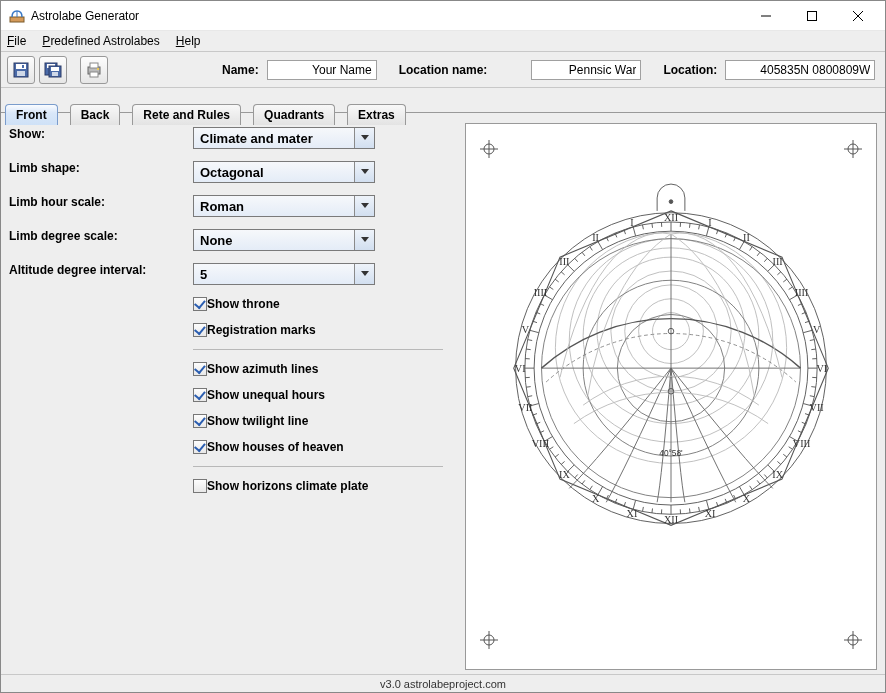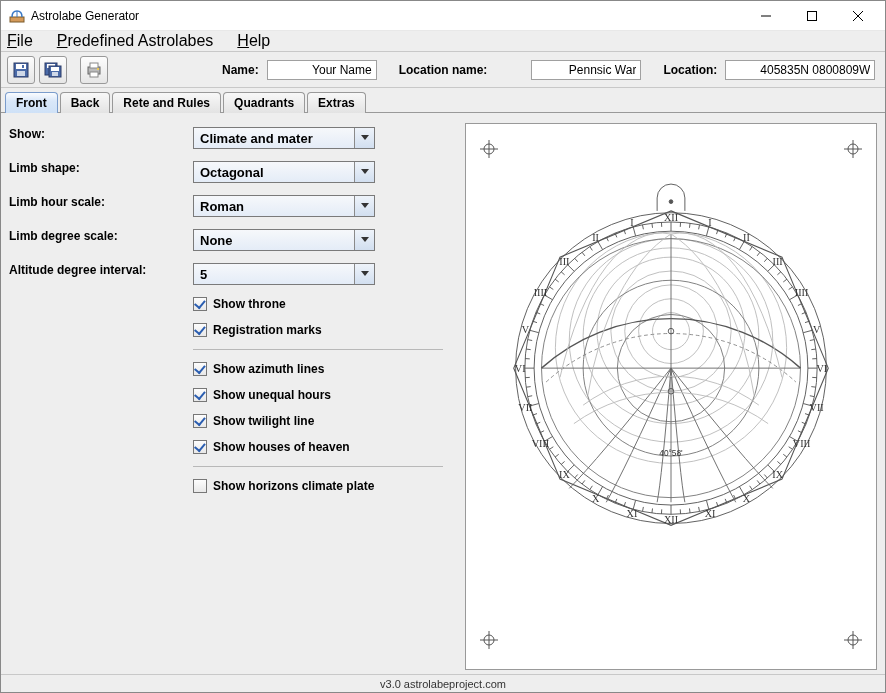--- a/index.html
+++ b/index.html
@@ -38,22 +38,22 @@
     font-size: 13px;
   }
 
   .menubar {
     height: 21px;
     background: #eeeeee;
     border-bottom: 1px solid #c8c8c8;
     display: flex;
     align-items: center;
     padding: 0 6px;
-    gap: 24px;
-    font-size: 16px;
+    gap: 16px;
+    font-size: 12px;
   }
   .menubar .menu-item { cursor: default; }
   .menubar .menu-item span.u { text-decoration: underline; }
 
   .toolbar {
     height: 36px;
     background: #eeeeee;
     border-bottom: 1px solid #c8c8c8;
     display: flex;
     align-items: center;
@@ -90,23 +90,23 @@
   }
   .tab {
     padding: 3px 10px;
     border: 1px solid #999;
     border-bottom: none;
     border-top-left-radius: 4px;
     border-top-right-radius: 4px;
     background: linear-gradient(#f8f8f8,#e3e3e3);
     font-size: 12px;
     font-weight: bold;
-    margin-right: 2px;
+    margin-right: 12px;
     position: relative;
-    top: 1px;
+    top: 13px;
   }
   .tab.active {
     background: linear-gradient(#fafcff,#d9e7f9 40%,#cfe1f7);
     border-color: #7a9ccc;
     z-index: 2;
   }
 
   .content {
     flex: 1;
     display: flex;
@@ -152,21 +152,20 @@
     border-left: 1px solid #8a8a8a;
     background: linear-gradient(#eef3fa,#d2dff0);
     display: flex; align-items: center; justify-content: center;
   }
   .combo-arrow svg { display:block; }
 
   .checkbox-row {
     display: flex;
     align-items: center;
     margin-left: 184px;
-    gap: 6px;
     font-weight: bold;
     font-size: 12px;
   }
   .chk {
     width: 14px; height: 14px;
     border: 1px solid #777;
     background: linear-gradient(#fdfdfd,#e8e8e8);
     display: flex; align-items: center; justify-content: center;
   }
   .chk.checked::after {

